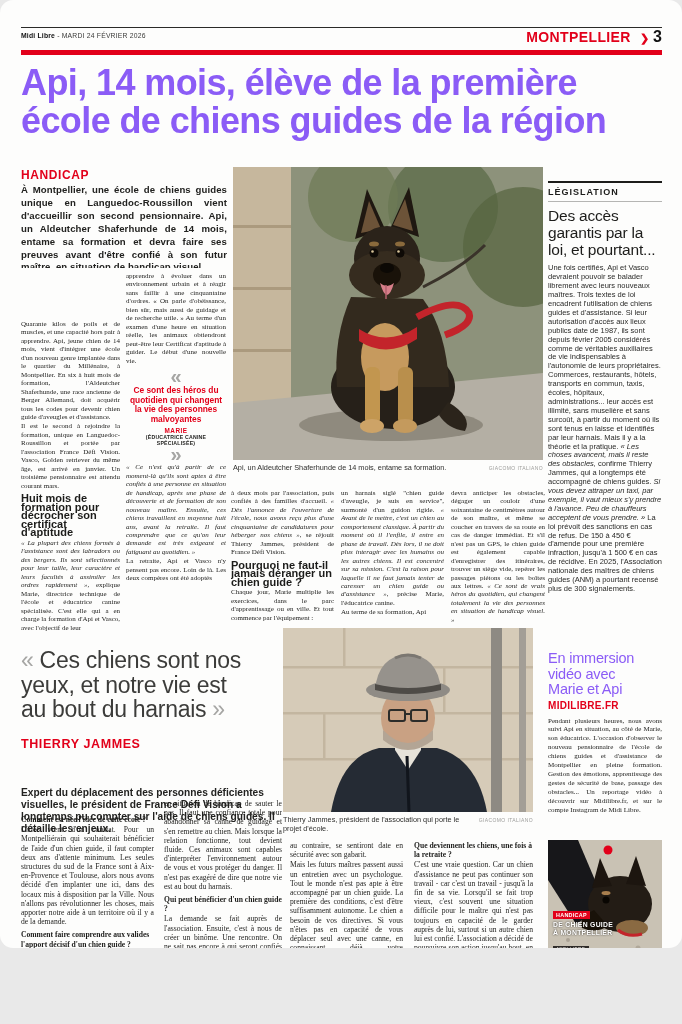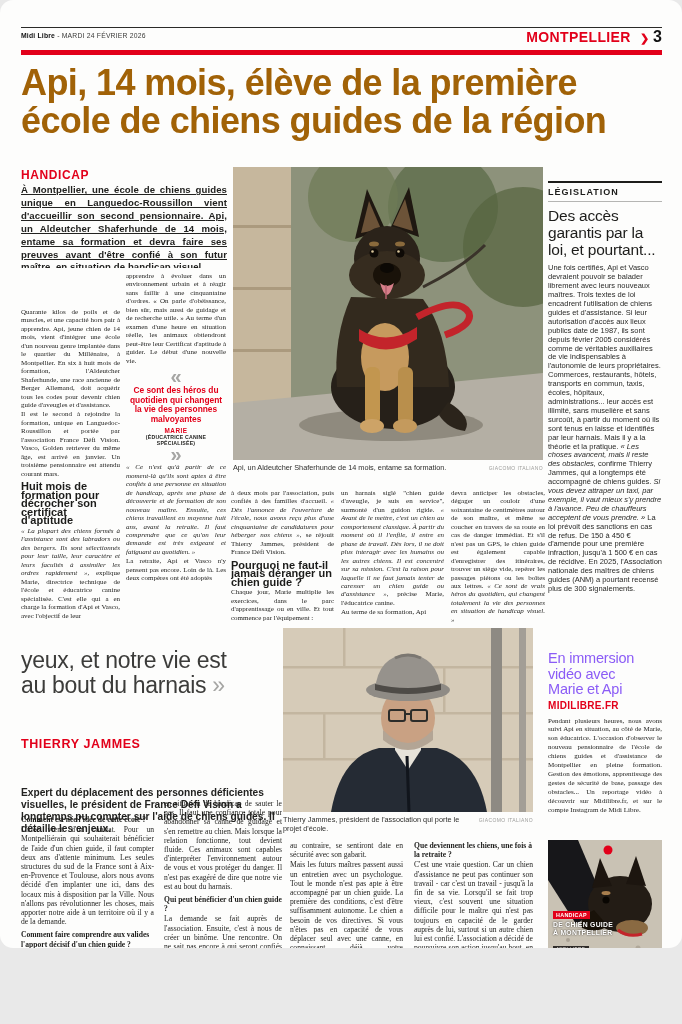--- a/index.html
+++ b/index.html
@@ -14,21 +14,21 @@
   .hairline{height:1px;background:#2a2a28;}
   .masthead{font-size:6.8px;color:#3a3a38;letter-spacing:.2px;}
   .masthead b{color:#111;}
   .section-wrap{text-align:right;white-space:nowrap;}
   .section-label{color:#e2001a;font-weight:bold;font-size:14px;letter-spacing:.4px;}
   .page-chevron{color:#e2001a;font-weight:bold;font-size:11px;margin:0 4px 0 9px;}
   .page-num{font-weight:bold;font-size:16px;color:#111;}
   .accent-bar{height:5px;background:#e2001a;}
 
   
-  .headline{font-size:36px;font-weight:bold;letter-spacing:-.6px;line-height:38px;color:#a16207;}
+  .headline{font-size:36px;font-weight:bold;letter-spacing:-.6px;line-height:38px;color:#8b5cf6;}
 
   .kicker{color:#e2001a;font-weight:bold;font-size:12px;letter-spacing:.6px;}
   .standfirst{font-size:9.6px;font-weight:bold;line-height:12.9px;color:#222220;letter-spacing:.1px;}
 
   .byline{border-top:1px solid #2a2a28;border-bottom:1px solid #2a2a28;padding:4px 0 5px 0;}
   .byline .name{font-size:8.6px;font-weight:bold;}
   .byline .mail{font-size:7.2px;color:#3c3c3a;margin-top:2px;}
 
   
   .bodytxt{font-family:"Liberation Serif",serif;font-size:7px;line-height:8.45px;color:#1c1c1a;text-align:justify;overflow:hidden;}
@@ -89,21 +89,21 @@
     <span class="section-label">MONTPELLIER</span><span class="page-chevron">❯</span><span class="page-num">3</span>
   </div>
   <div class="abs accent-bar" style="left:21px;top:50px;width:641px;"></div>
 
   <div class="abs headline" style="left:21px;top:64px;width:645px;">
     <div>Api, 14 mois, élève de la première</div>
     <div>école de chiens guides de la région</div>
   </div>
 
   <div class="abs kicker" style="left:21px;top:168px;">HANDICAP</div>
-  <div class="abs standfirst just" style="left:21px;top:184px;width:206px;height:84px;overflow:hidden;text-decoration:underline;">À Montpellier, une école de chiens guides unique en Languedoc-Roussillon vient d'accueillir son second pensionnaire. Api, un Aldeutcher Shaferhunde de 14 mois, entame sa formation et devra faire ses preuves avant d'être confié à son futur maître, en situation de handicap visuel.</div>
+  <div class="abs standfirst just" style="left:21px;top:184px;width:206px;height:84px;overflow:hidden;">À Montpellier, une école de chiens guides unique en Languedoc-Roussillon vient d'accueillir son second pensionnaire. Api, un Aldeutcher Shaferhunde de 14 mois, entame sa formation et devra faire ses preuves avant d'être confié à son futur maître, en situation de handicap visuel.</div>
 
 
   <figure class="abs photo" style="left:233px;top:167px;width:310px;height:293px;margin:0;">
     <svg width="310" height="293" viewBox="0 0 310 293">
       <rect width="310" height="293" fill="#8d927b"></rect>
       <circle cx="210" cy="40" r="55" fill="#5f6e4c" opacity=".8"></circle>
       <circle cx="290" cy="80" r="60" fill="#55643f" opacity=".7"></circle>
       <circle cx="120" cy="30" r="45" fill="#6d7a55" opacity=".7"></circle>
       <rect x="0" y="0" width="58" height="236" fill="#c6b79d"></rect>
       <rect x="0" y="58" width="58" height="3" fill="#ab9a7e"></rect>
@@ -140,21 +140,21 @@
         <path d="M184 150 Q225 128 236 146 Q240 158 212 168" stroke="#c3242b" stroke-width="7" fill="none"></path>
         <path d="M190 120 Q230 100 252 78" stroke="#3a332a" stroke-width="3" fill="none"></path>
       </g>
     </svg>
   </figure>
   <div class="abs caption-row" style="left:233px;top:464px;width:310px;">
     <span class="caption">Api, un Aldeutcher Shaferhunde de 14 mois, entame sa formation.</span>
     <span class="credit">GIACOMO ITALIANO</span>
   </div>
 
-  <div class="abs bodytxt" style="left:21px;top:308px;width:99px;height:330px;">
+  <div class="abs bodytxt" style="left:21px;top:320px;width:99px;height:330px;">
     <p>Quarante kilos de poils et de muscles, et une capacité hors pair à apprendre. Api, jeune chien de 14 mois, vient d'intégrer une école d'un nouveau genre implantée dans le quartier du Millénaire, à Montpellier. En six à huit mois de formation, l'Aldeutcher Shaferhunde, une race ancienne de Berger Allemand, doit acquérir tous les codes pour devenir chien guide d'aveugles et d'assistance.</p>
     <p>Il est le second à rejoindre la formation, unique en Languedoc-Roussillon et portée par l'association France Défi Vision. Vasco, Golden retriever du même âge, est arrivé en janvier. Un troisième pensionnaire est attendu courant mars.</p>
     <p class="subhead">Huit mois de formation pour décrocher son certificat d'aptitude</p>
     <p><span class="it">« La plupart des chiens formés à l'assistance sont des labradors ou des bergers. Ils sont sélectionnés pour leur taille, leur caractère et leurs facultés à assimiler les ordres rapidement », </span><span>explique Marie, directrice technique de l'école et éducatrice canine spécialisée. C'est elle qui a en charge la formation d'Api et Vasco, avec l'objectif de leur</span></p>
   </div>
 
   <div class="abs bodytxt" style="left:231px;top:489px;width:103px;height:150px;">
     <p><span>à deux mois par l'association, puis confiés à des familles d'accueil. </span><span class="it">« Dès l'annonce de l'ouverture de l'école, nous avons reçu plus d'une cinquantaine de candidatures pour héberger nos chiens », </span><span>se réjouit Thierry Jammes, président de France Défi Vision.</span></p>
     <p class="subhead">Pourquoi ne faut-il jamais déranger un chien guide ?</p>
     <p>Chaque jour, Marie multiplie les exercices, dans le parc d'apprentissage ou en ville. Et tout commence par l'équipement :</p>
@@ -184,20 +184,21 @@
 
   <div class="abs leg" style="left:548px;top:181px;width:114px;height:464px;">
     <div class="leg-kicker">LÉGISLATION</div>
     <div class="leg-title">Des accès garantis par la loi, et pourtant...</div>
     <div class="leg-body">
       <span>Une fois certifiés, Api et Vasco devraient pouvoir se balader librement avec leurs nouveaux maîtres. Trois textes de loi encadrent l'utilisation de chiens guides et d'assistance. Si leur autorisation d'accès aux lieux publics date de 1987, ils sont depuis février 2005 considérés comme de véritables auxiliaires de vie indispensables à l'autonomie de leurs propriétaires. Commerces, restaurants, hôtels, transports en commun, taxis, écoles, hôpitaux, administrations... leur accès est illimité, sans muselière et sans surcoût, à partir du moment où ils sont tenus en laisse et identifiés par leur harnais. Mais il y a la théorie et la pratique. </span><span class="it">« Les choses avancent, mais il reste des obstacles, </span><span>confirme Thierry Jammes, qui a longtemps été accompagné de chiens guides. </span><span class="it">Si vous devez attraper un taxi, par exemple, il vaut mieux s'y prendre à l'avance. Peu de chauffeurs acceptent de vous prendre. » </span><span>La loi prévoit des sanctions en cas de refus. De 150 à 450 € d'amende pour une première infraction, jusqu'à 1 500 € en cas de récidive. En 2025, l'Association nationale des maîtres de chiens guides (ANM) a pourtant recensé plus de 300 signalements.</span>
     </div>
   </div>
 
   <div class="abs qbanner" style="left:21px;top:648px;width:275px;">
+    <div><span class="qmark">« </span><span>Ces chiens sont nos</span></div>
     <div>yeux, et notre vie est</div>
     <div><span>au bout du harnais</span><span class="qmark"> »</span></div>
   </div>
 
   <div class="abs kicker" style="left:21px;top:737px;font-size:12.5px;">THIERRY JAMMES</div>
   <div class="abs i-standfirst" style="left:21px;top:787px;width:272px;">Expert du déplacement des personnes déficientes visuelles, le président de France Défi Vision a longtemps pu compter sur l'aide de chiens guides. Il détaille les enjeux.</div>
 
   <figure class="abs photo" style="left:283px;top:628px;width:250px;height:184px;margin:0;">
     <svg width="250" height="184" viewBox="0 0 250 184">
       <rect width="250" height="184" fill="#d6cbb8"></rect>

